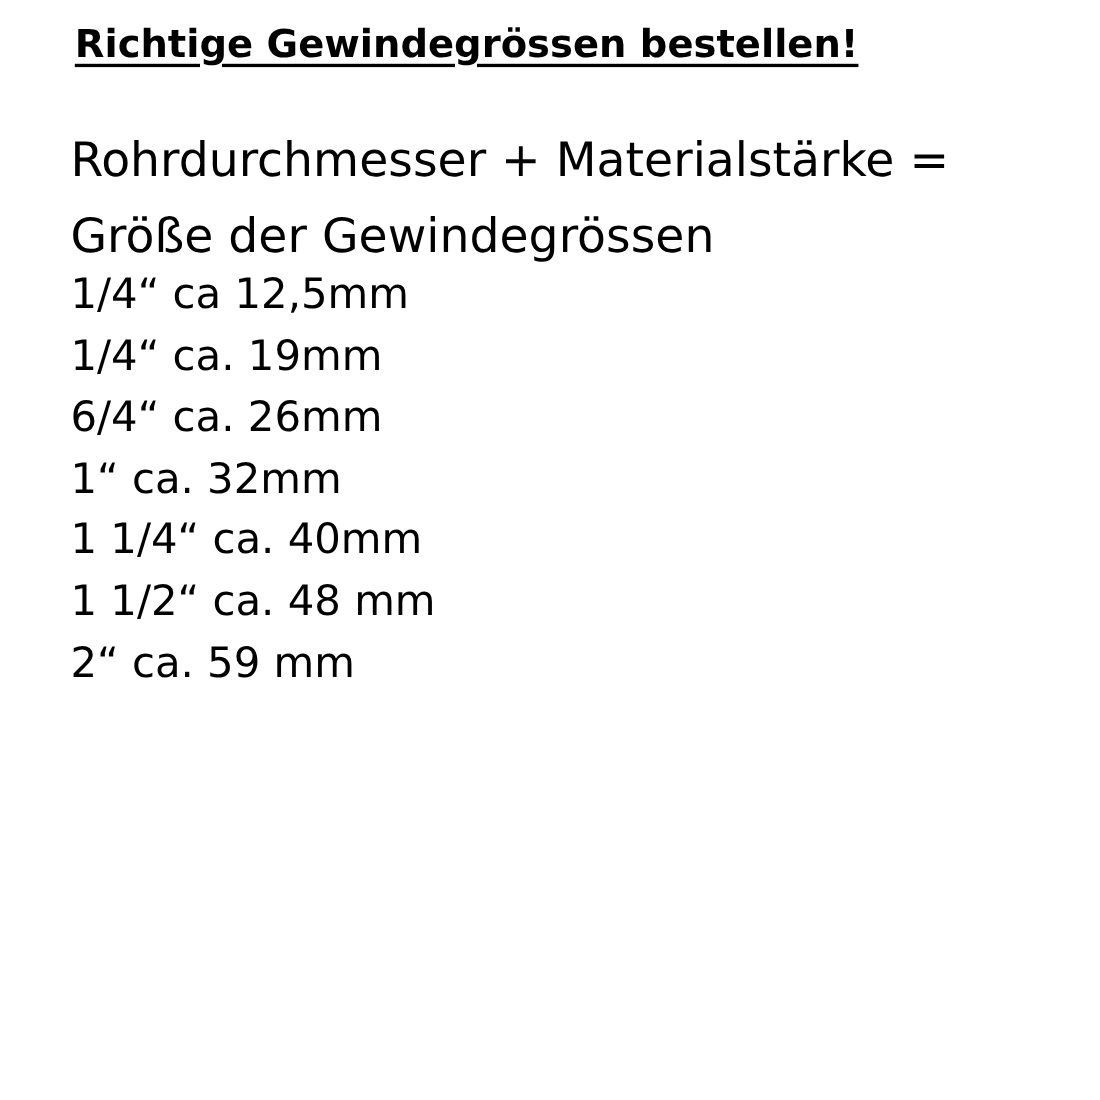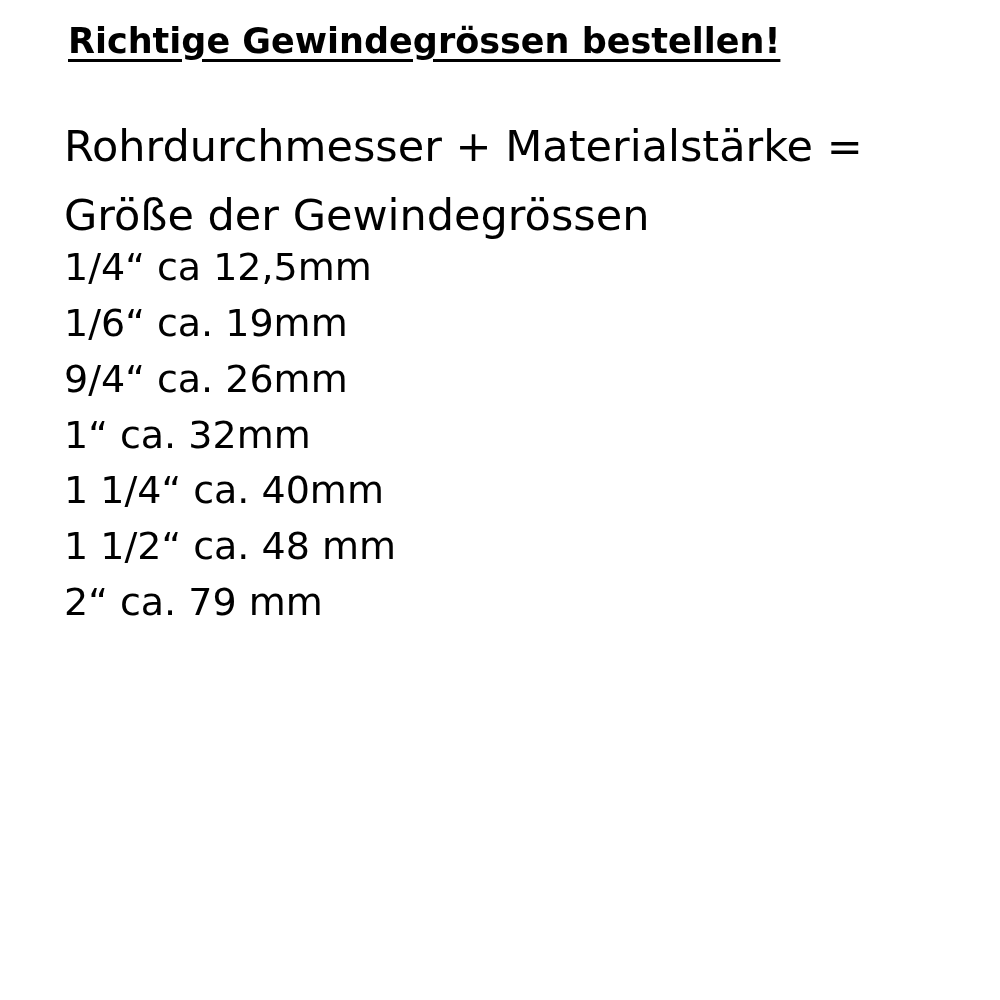--- a/index.html
+++ b/index.html
@@ -64,21 +64,21 @@
 
   <div class="headline">Richtige Gewindegrössen bestellen!</div>
 
   <div class="formula">
     <span>Rohrdurchmesser + Materialstärke =</span>
     <span class="line2">Größe der Gewindegrössen</span>
   </div>
 
   <div class="sizes">
     <div class="size-row">1/4“ ca 12,5mm</div>
-    <div class="size-row">1/6“ ca. 19mm</div>
-    <div class="size-row">9/4“ ca. 26mm</div>
+    <div class="size-row">1/4“ ca. 19mm</div>
+    <div class="size-row">6/4“ ca. 26mm</div>
     <div class="size-row">1“ ca. 32mm</div>
     <div class="size-row">1 1/4“ ca. 40mm</div>
     <div class="size-row">1 1/2“ ca. 48 mm</div>
-    <div class="size-row">2“ ca. 79 mm</div>
+    <div class="size-row">2“ ca. 59 mm</div>
   </div>
 
 </div>
 
 </body></html>

